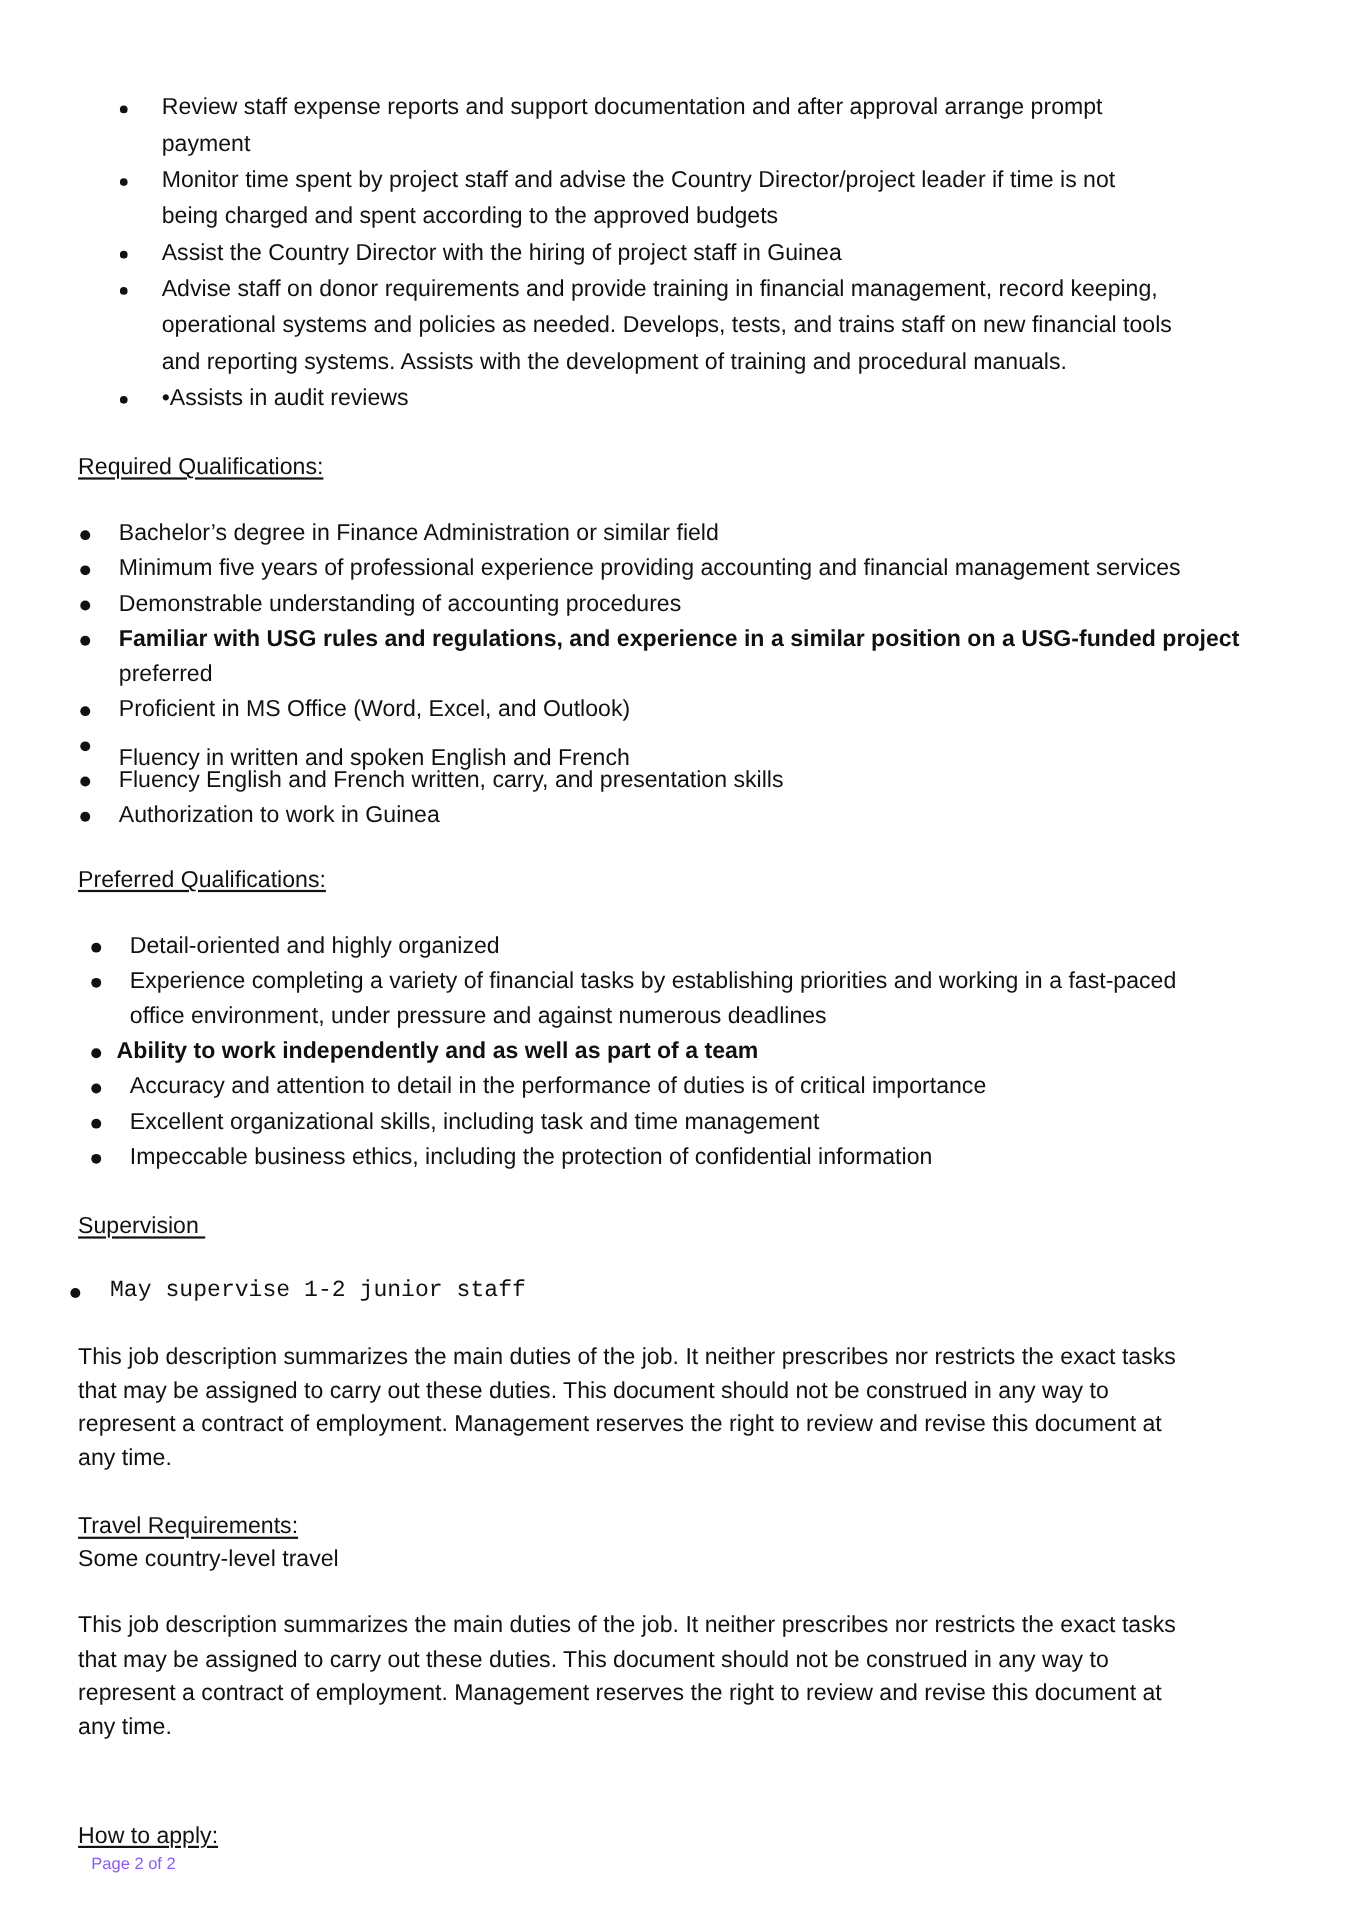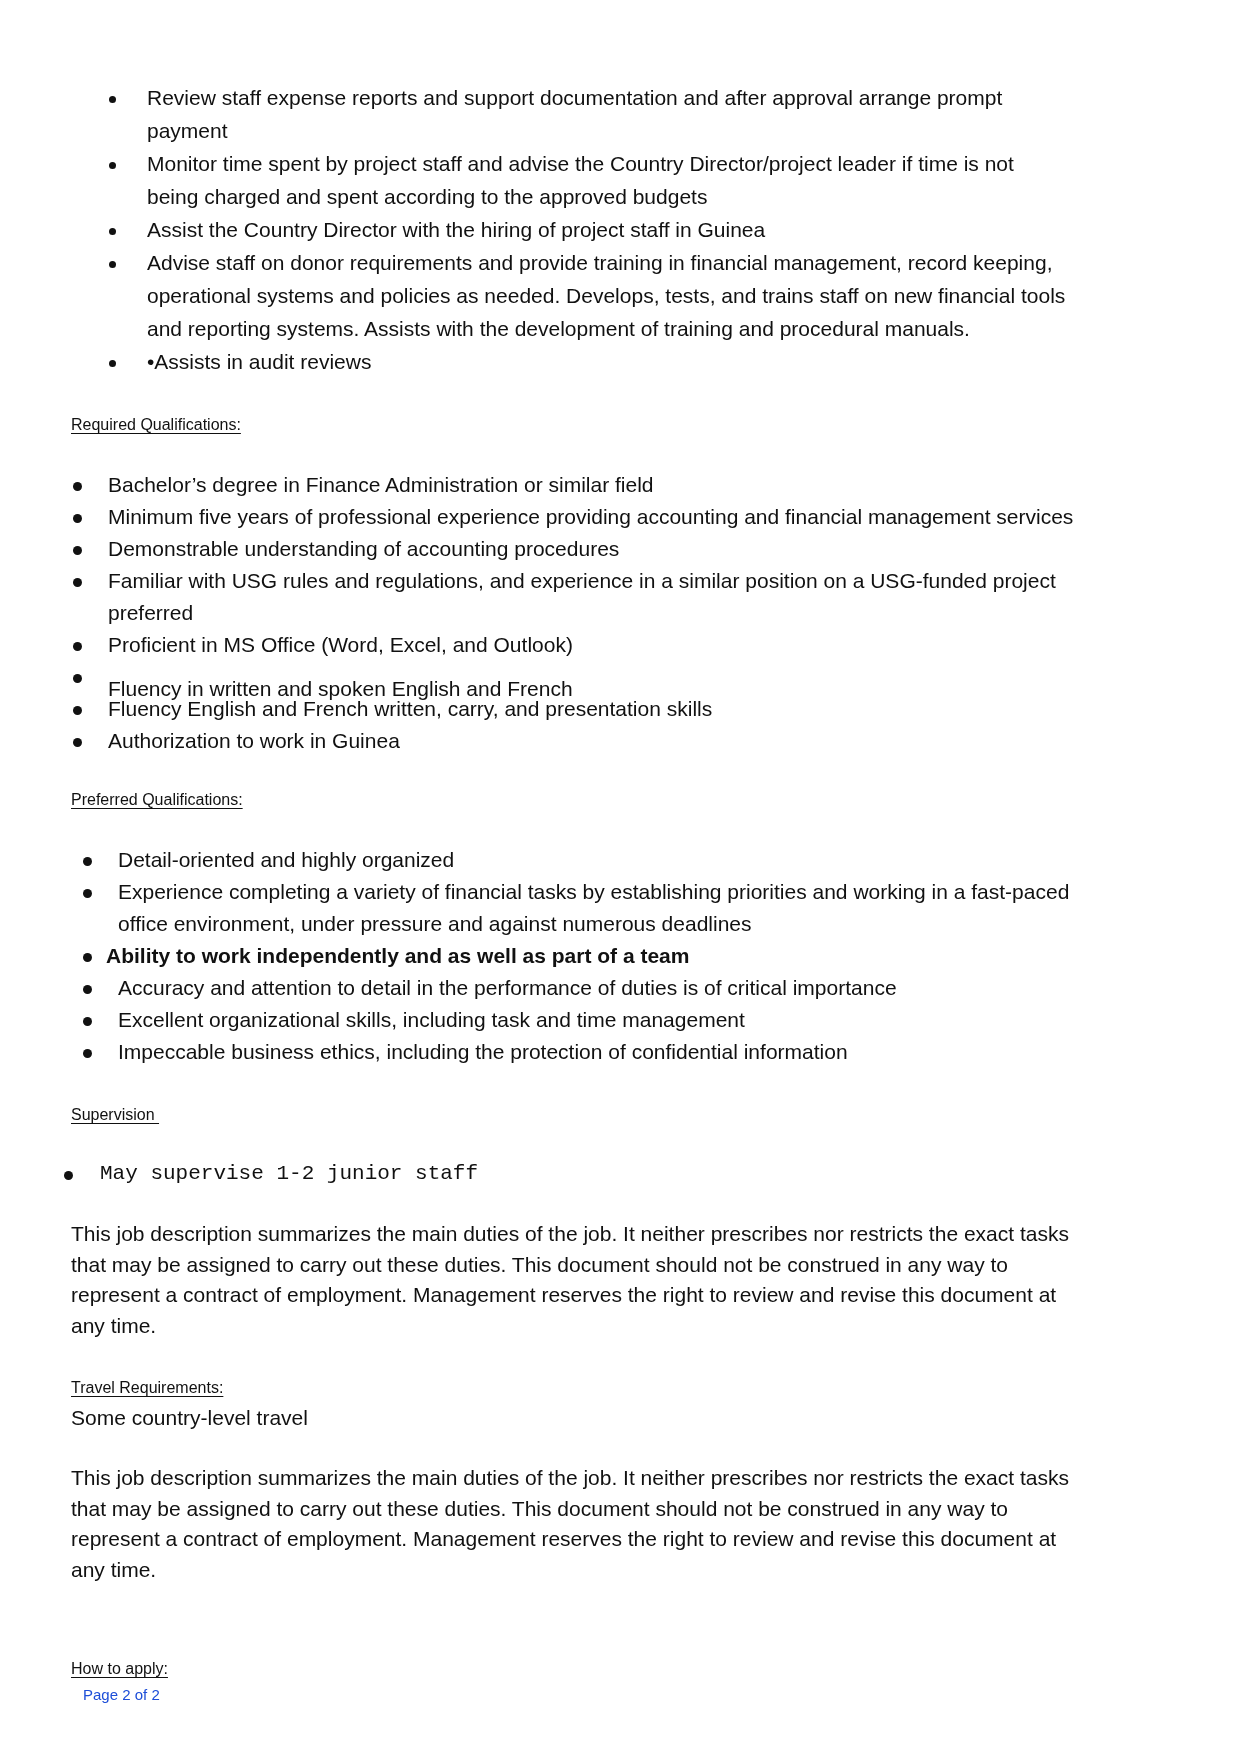--- a/index.html
+++ b/index.html
@@ -2,23 +2,23 @@
 <html><head>
 <meta charset="utf-8">
 <style>
   html, body { margin:0; padding:0; background:#ffffff; }
   body { width:1240px; height:1755px; position:relative; overflow:hidden;
          font-family:"Liberation Sans", sans-serif; color:#111; }
   .ln { position:absolute; font-size:21px; line-height:26px; white-space:nowrap;
         transform-origin:left center; }
   .bul { position:absolute; width:7px; height:7px; border-radius:50%; background:#111; }
   .bul.big { width:9px; height:9px; }
-  .hd { position:absolute; font-size:16px; line-height:26px; text-decoration:underline;
+  .hd { position:absolute; font-size:21px; line-height:26px; text-decoration:underline;
         text-underline-offset:3px; white-space:pre; }
-  .footer { position:absolute; font-size:15px; color:#1d4ed8; line-height:18px;text-align:center; }
+  .footer { position:absolute; font-size:15px; color:#8b5cf6; line-height:18px;text-align:center; }
 </style>
 </head>
 <body>
 
 <div id="duties">
     <div class="bul" style="left: 108.5px; top: 95.5px;"></div>
     <div class="ln" style="left: 147px; top: 85px;">Review staff expense reports and support documentation and after approval arrange prompt</div>
     <div class="ln" style="left: 147px; top: 118px;">payment</div>
     <div class="bul" style="left: 108.5px; top: 161.5px;"></div>
     <div class="ln" style="left: 147px; top: 151px;">Monitor time spent by project staff and advise the Country Director/project leader if time is not</div>
@@ -35,21 +35,21 @@
 
 <div class="hd" style="left:71px; top:412px;">Required Qualifications:</div>
 <div id="required">
     <div class="bul big" style="left: 72.5px; top: 481.5px;"></div>
     <div class="ln" style="left: 108px; top: 472px;">Bachelor’s degree in Finance Administration or similar field</div>
     <div class="bul big" style="left: 72.5px; top: 513.5px;"></div>
     <div class="ln" style="left: 108px; top: 504px;">Minimum five years of professional experience providing accounting and financial management services</div>
     <div class="bul big" style="left: 72.5px; top: 545.5px;"></div>
     <div class="ln" style="left: 108px; top: 536px;">Demonstrable understanding of accounting procedures</div>
     <div class="bul big" style="left: 72.5px; top: 577.5px;"></div>
-    <div class="ln" style="left: 108px; top: 568px;">Familiar with USG rules and regulations, and experience in a similar position on a USG-funded project</div>
+    <div class="ln" style="left: 108px; top: 568px; font-weight: bold;">Familiar with USG rules and regulations, and experience in a similar position on a USG-funded project</div>
     <div class="ln" style="left: 108px; top: 600px;">preferred</div>
     <div class="bul big" style="left: 72.5px; top: 641.5px;"></div>
     <div class="ln" style="left: 108px; top: 632px;">Proficient in MS Office (Word, Excel, and Outlook)</div>
     <div class="bul big" style="left: 72.5px; top: 673.5px;"></div>
     <div class="ln" style="left: 108px; top: 664px; margin-top: 12px;">Fluency in written and spoken English and French</div>
     <div class="bul big" style="left: 72.5px; top: 705.5px;"></div>
     <div class="ln" style="left: 108px; top: 696px;">Fluency English and French written, carry, and presentation skills</div>
     <div class="bul big" style="left: 72.5px; top: 737.5px;"></div>
     <div class="ln" style="left: 108px; top: 728px;">Authorization to work in Guinea</div>
   </div>

